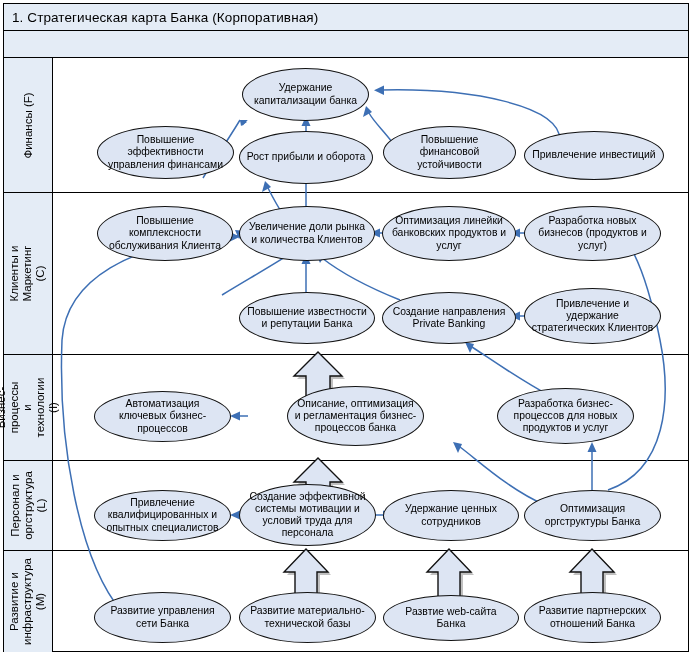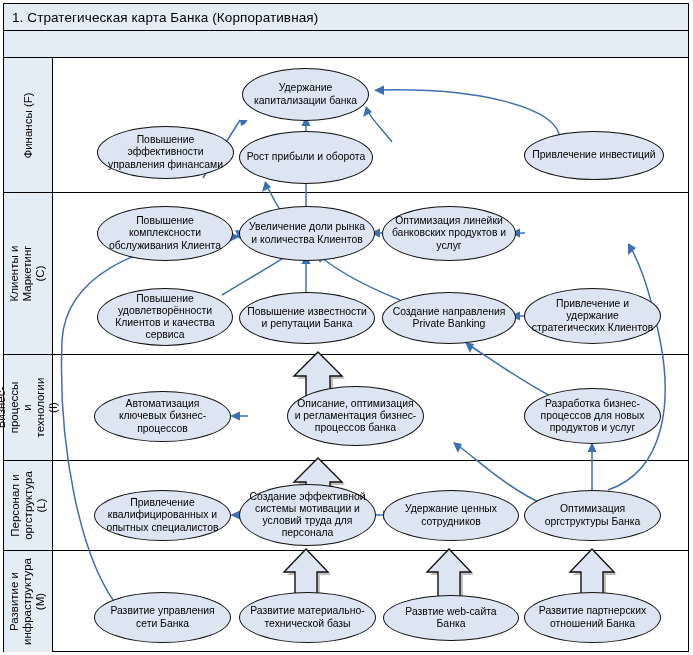--- a/index.html
+++ b/index.html
@@ -226,53 +226,56 @@
 
   <div class="node" style="left:242px;top:68px;width:127px;height:53px;">
     <span class="node-txt">Удержание капитализации банка</span>
   </div>
   <div class="node" style="left:97px;top:126px;width:137px;height:53px;">
     <span class="node-txt">Повышение эффективности управления финансами</span>
   </div>
   <div class="node" style="left:239px;top:131px;width:134px;height:53px;">
     <span class="node-txt">Рост прибыли и оборота</span>
   </div>
+  <div class="node" style="left:383px;top:126px;width:133px;height:53px;">
+    <span class="node-txt">Повышение финансовой устойчивости</span>
+  </div>
   <div class="node" style="left:524px;top:131px;width:140px;height:49px;">
     <span class="node-txt">Привлечение инвестиций</span>
   </div>
 
   <div class="node" style="left:97px;top:206px;width:136px;height:55px;">
     <span class="node-txt">Повышение комплексности обслуживания Клиента</span>
   </div>
   <div class="node" style="left:239px;top:206px;width:136px;height:55px;">
     <span class="node-txt">Увеличение доли рынка и количества Клиентов</span>
   </div>
   <div class="node" style="left:382px;top:206px;width:134px;height:55px;">
     <span class="node-txt">Оптимизация линейки банковских продуктов и услуг</span>
   </div>
-  <div class="node" style="left:97px;top:288px;width:136px;height:58px;">
-    <span class="node-txt">Повышение удовлетворённости Клиентов и качества сервиса</span>
+  <div class="node" style="left:524px;top:206px;width:137px;height:55px;">
+    <span class="node-txt">Разработка новых бизнесов (продуктов и услуг)</span>
   </div>
   <div class="node" style="left:239px;top:292px;width:136px;height:52px;">
     <span class="node-txt">Повышение известности и репутации Банка</span>
   </div>
   <div class="node" style="left:382px;top:292px;width:134px;height:52px;">
     <span class="node-txt">Создание направления Private Banking</span>
   </div>
   <div class="node" style="left:524px;top:288px;width:137px;height:56px;">
     <span class="node-txt">Привлечение и удержание стратегических Клиентов</span>
   </div>
 
   <div class="node" style="left:94px;top:391px;width:137px;height:51px;">
     <span class="node-txt">Автоматизация ключевых бизнес-процессов</span>
   </div>
   <div class="node" style="left:239px;top:386px;width:137px;height:60px;margin-left:48px;">
     <span class="node-txt">Описание, оптимизация и регламентация бизнес-процессов банка</span>
   </div>
-  <div class="node" style="left:524px;top:388px;width:137px;height:56px;">
+  <div class="node" style="left:497px;top:388px;width:137px;height:56px;">
     <span class="node-txt">Разработка бизнес-процессов для новых продуктов и услуг</span>
   </div>
 
   <div class="node" style="left:94px;top:490px;width:137px;height:51px;">
     <span class="node-txt">Привлечение квалифицированных и опытных специалистов</span>
   </div>
   <div class="node" style="left:239px;top:484px;width:137px;height:62px;">
     <span class="node-txt">Создание эффективной системы мотивации и условий труда для персонала</span>
   </div>
   <div class="node" style="left:383px;top:490px;width:136px;height:51px;">

